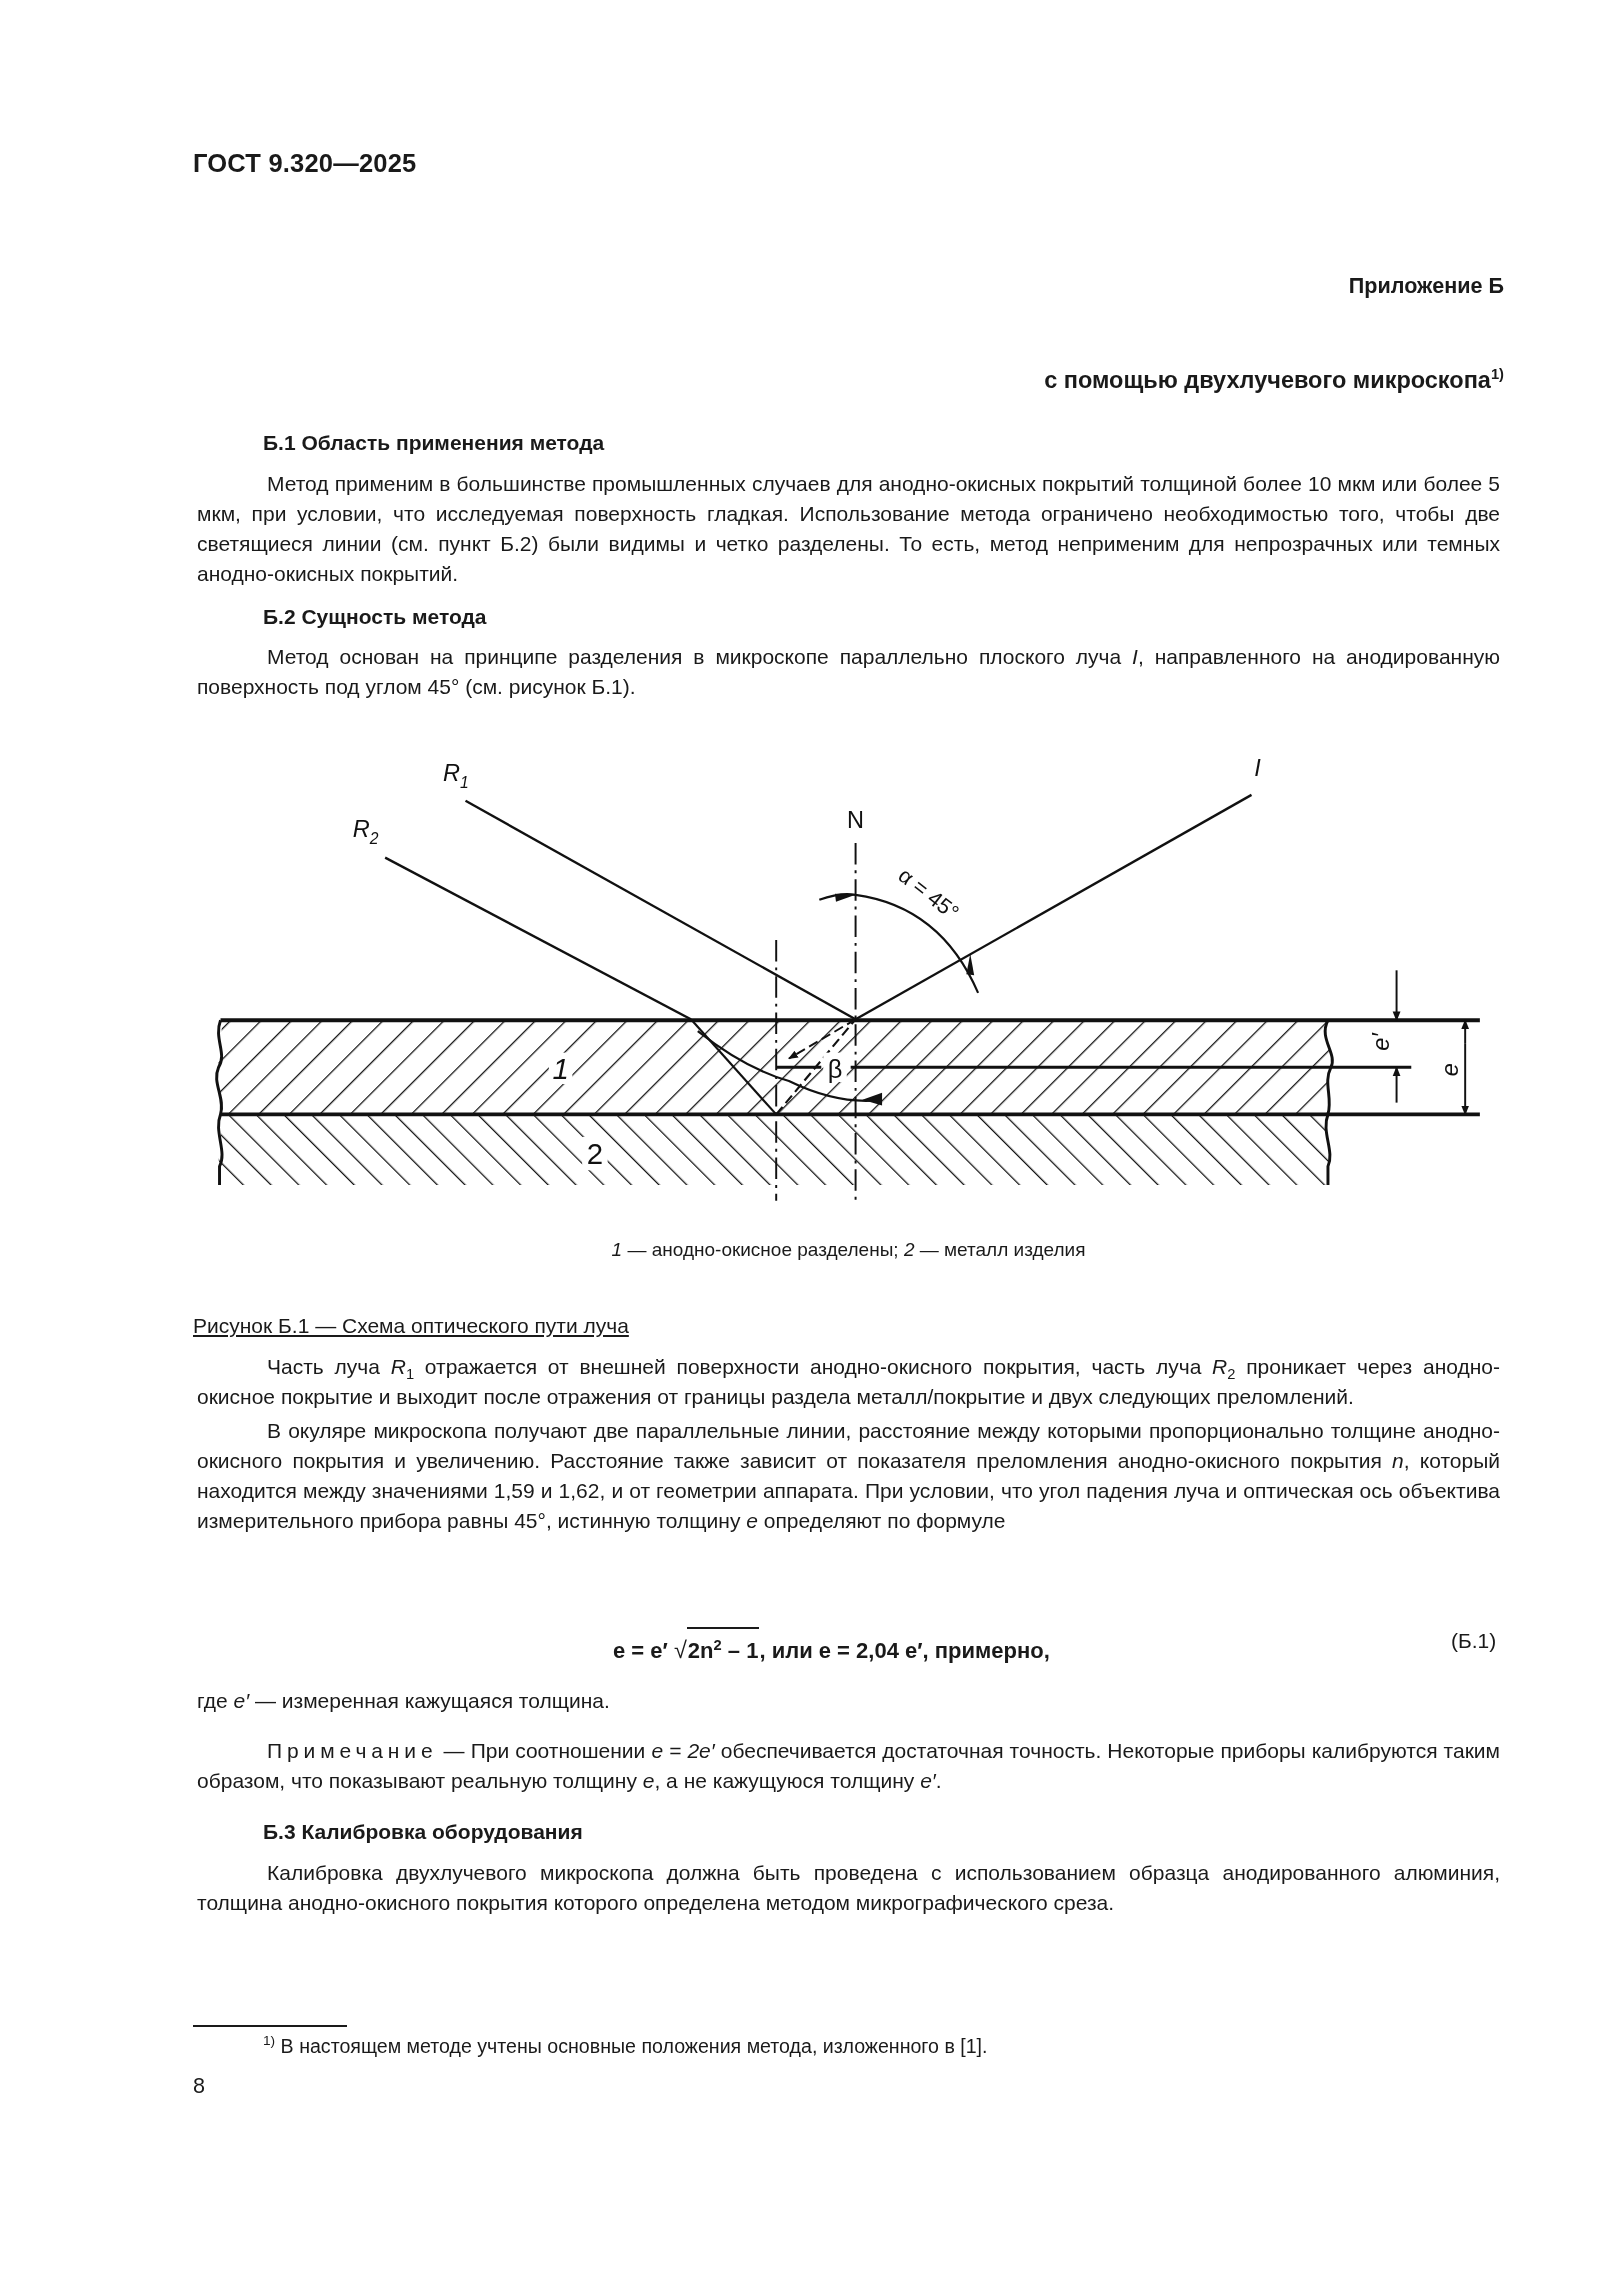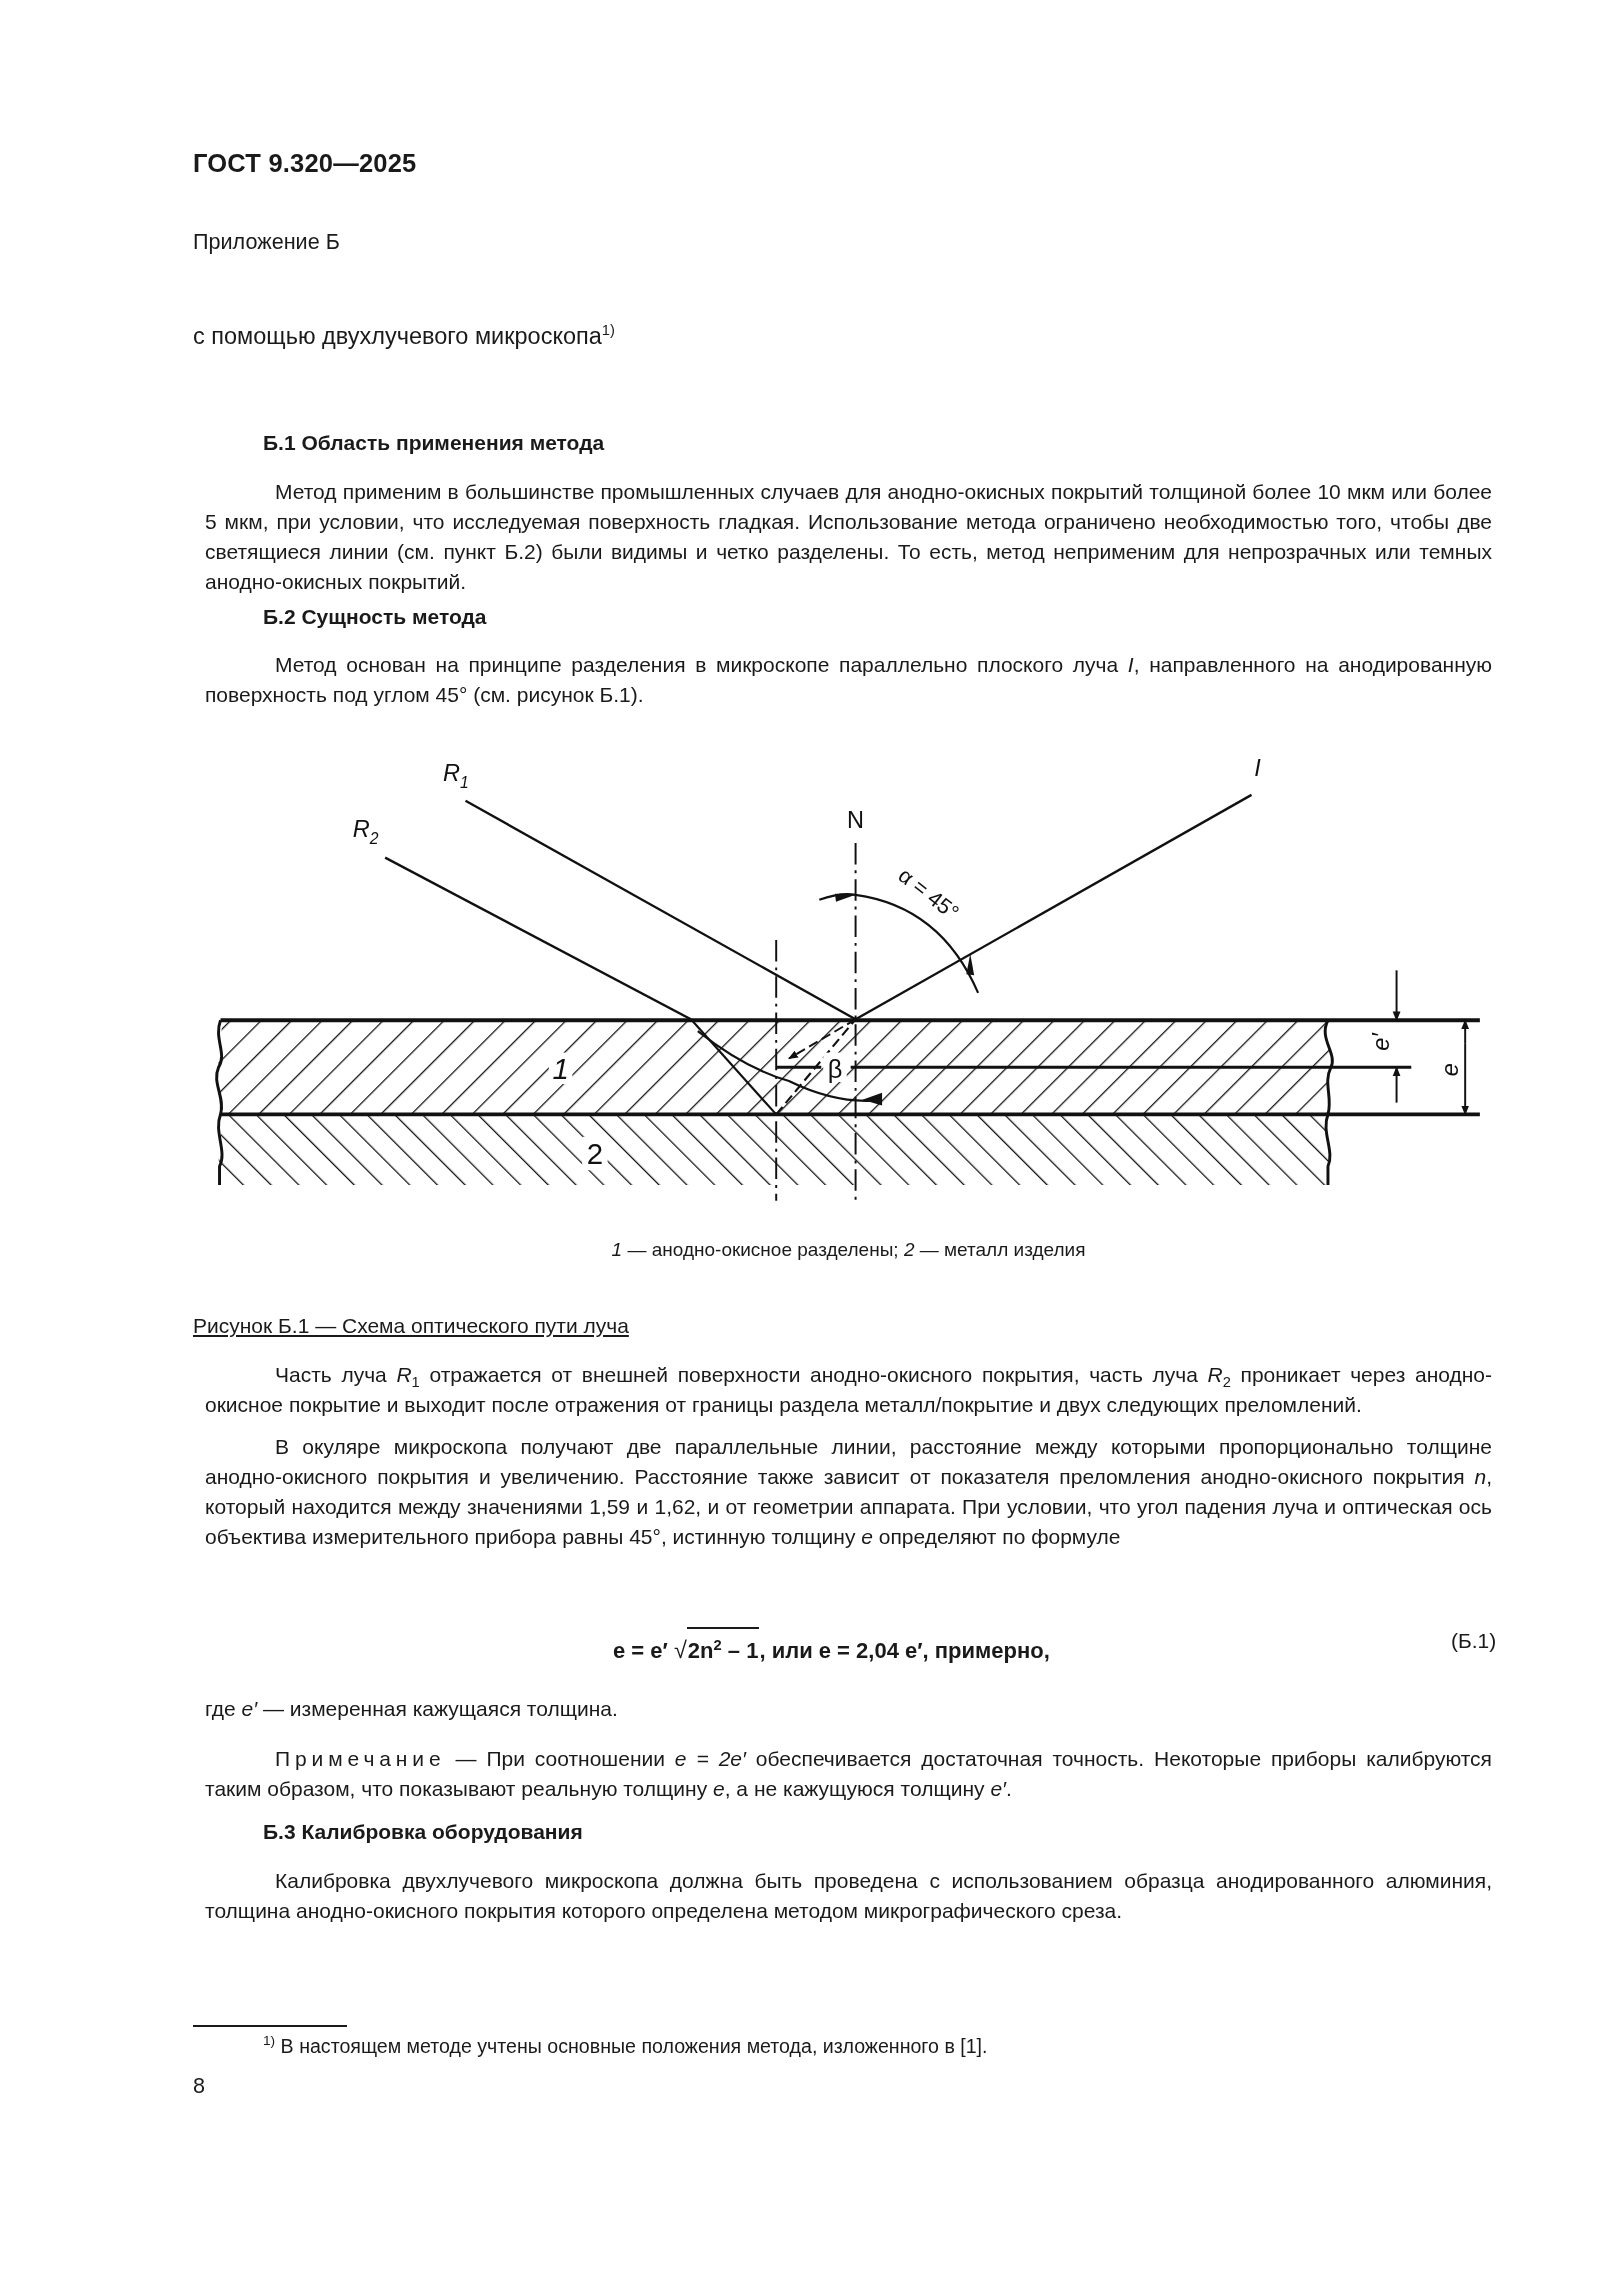--- a/index.html
+++ b/index.html
@@ -1,25 +1,25 @@
 <!DOCTYPE html>
 <html><head>
 <meta charset="utf-8">
 <style>
   html, body { margin: 0; padding: 0; background: #ffffff; }
   body { width: 1621px; height: 2293px; position: relative; overflow: hidden;
          font-family: "Liberation Sans", sans-serif; color: #1a1a1a; }
   .abs { position: absolute; }
   .hdr { left: 193px; top: 149px; font-size: 25.5px; font-weight: bold; letter-spacing: 0.2px; }
-  .center { left: 193px; width: 1311px; text-align: left; font-weight: normal; }
+  .center { left: 193px; width: 1311px; text-align: right; font-weight: bold; margin-top: 44px; }
   .annex { top: 228px; font-size: 21.6px; line-height: 28px; }
   .title { top: 321px; font-size: 23.5px; line-height: 30px; }
   .title sup { font-size: 14.7px; }
   .block { left: 193px; width: 1311px; font-size: 21px; line-height: 30px; text-align: justify; }
-  .block p { margin: 12px; text-indent: 70px; }
+  .block p { margin: 4px; text-indent: 70px; }
   .block p.noindent { text-indent: 0; }
   .h2 { left: 263px; font-size: 21px; font-weight: bold; }
   .fig { left: 0; top: 0; }
   .legend { left: 193px; width: 1311px; text-align: center; font-size: 19px; top: 1239px; }
   .caption { left: 193px; width: 1311px; text-align: left; font-size: 21px; top: 1314px; text-decoration: underline; }
   .formula { left: 613px; top: 1627px; font-size: 22px; font-weight: bold; white-space: nowrap; }
   .formula .rad { display: inline-block; border-top: 2px solid #1a1a1a; padding: 10px 1px; line-height: 23.5px; }
   .formula .rsign { font-weight: normal; font-size: 23.5px; }
   .eqno { left: 1451px; top: 1629px; font-size: 21px; }
   .spaced { letter-spacing: 4.9px; }

